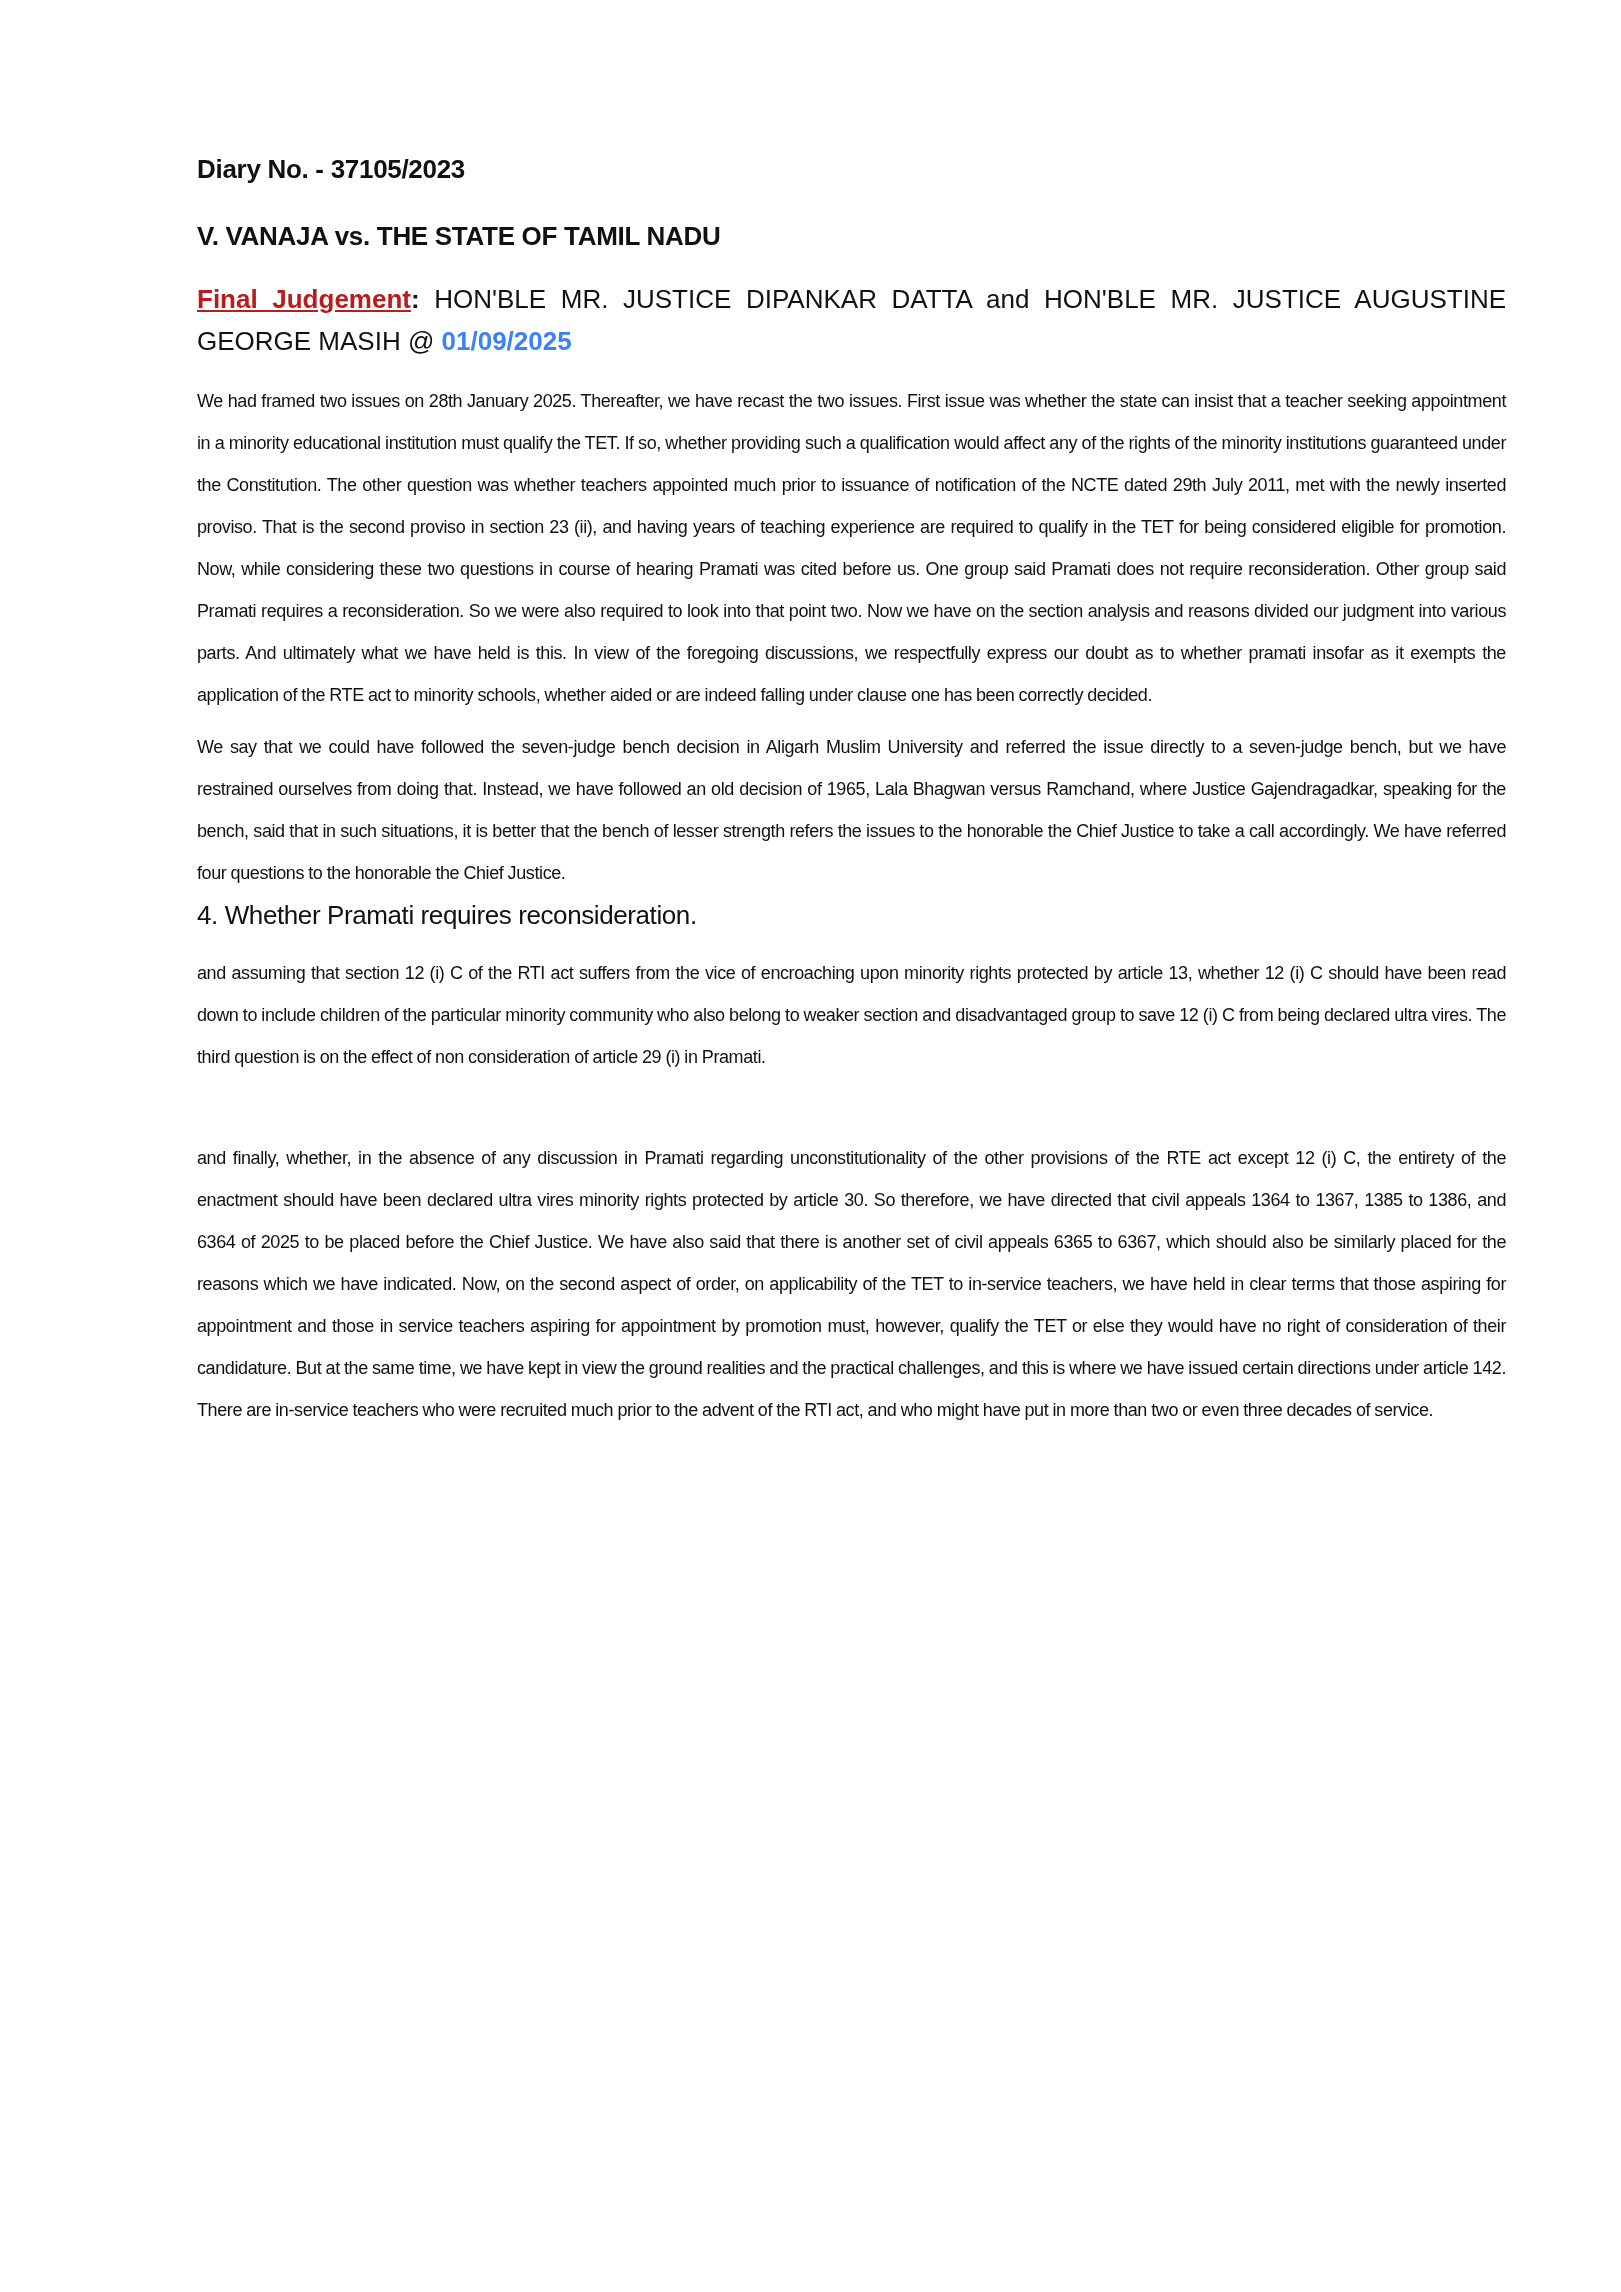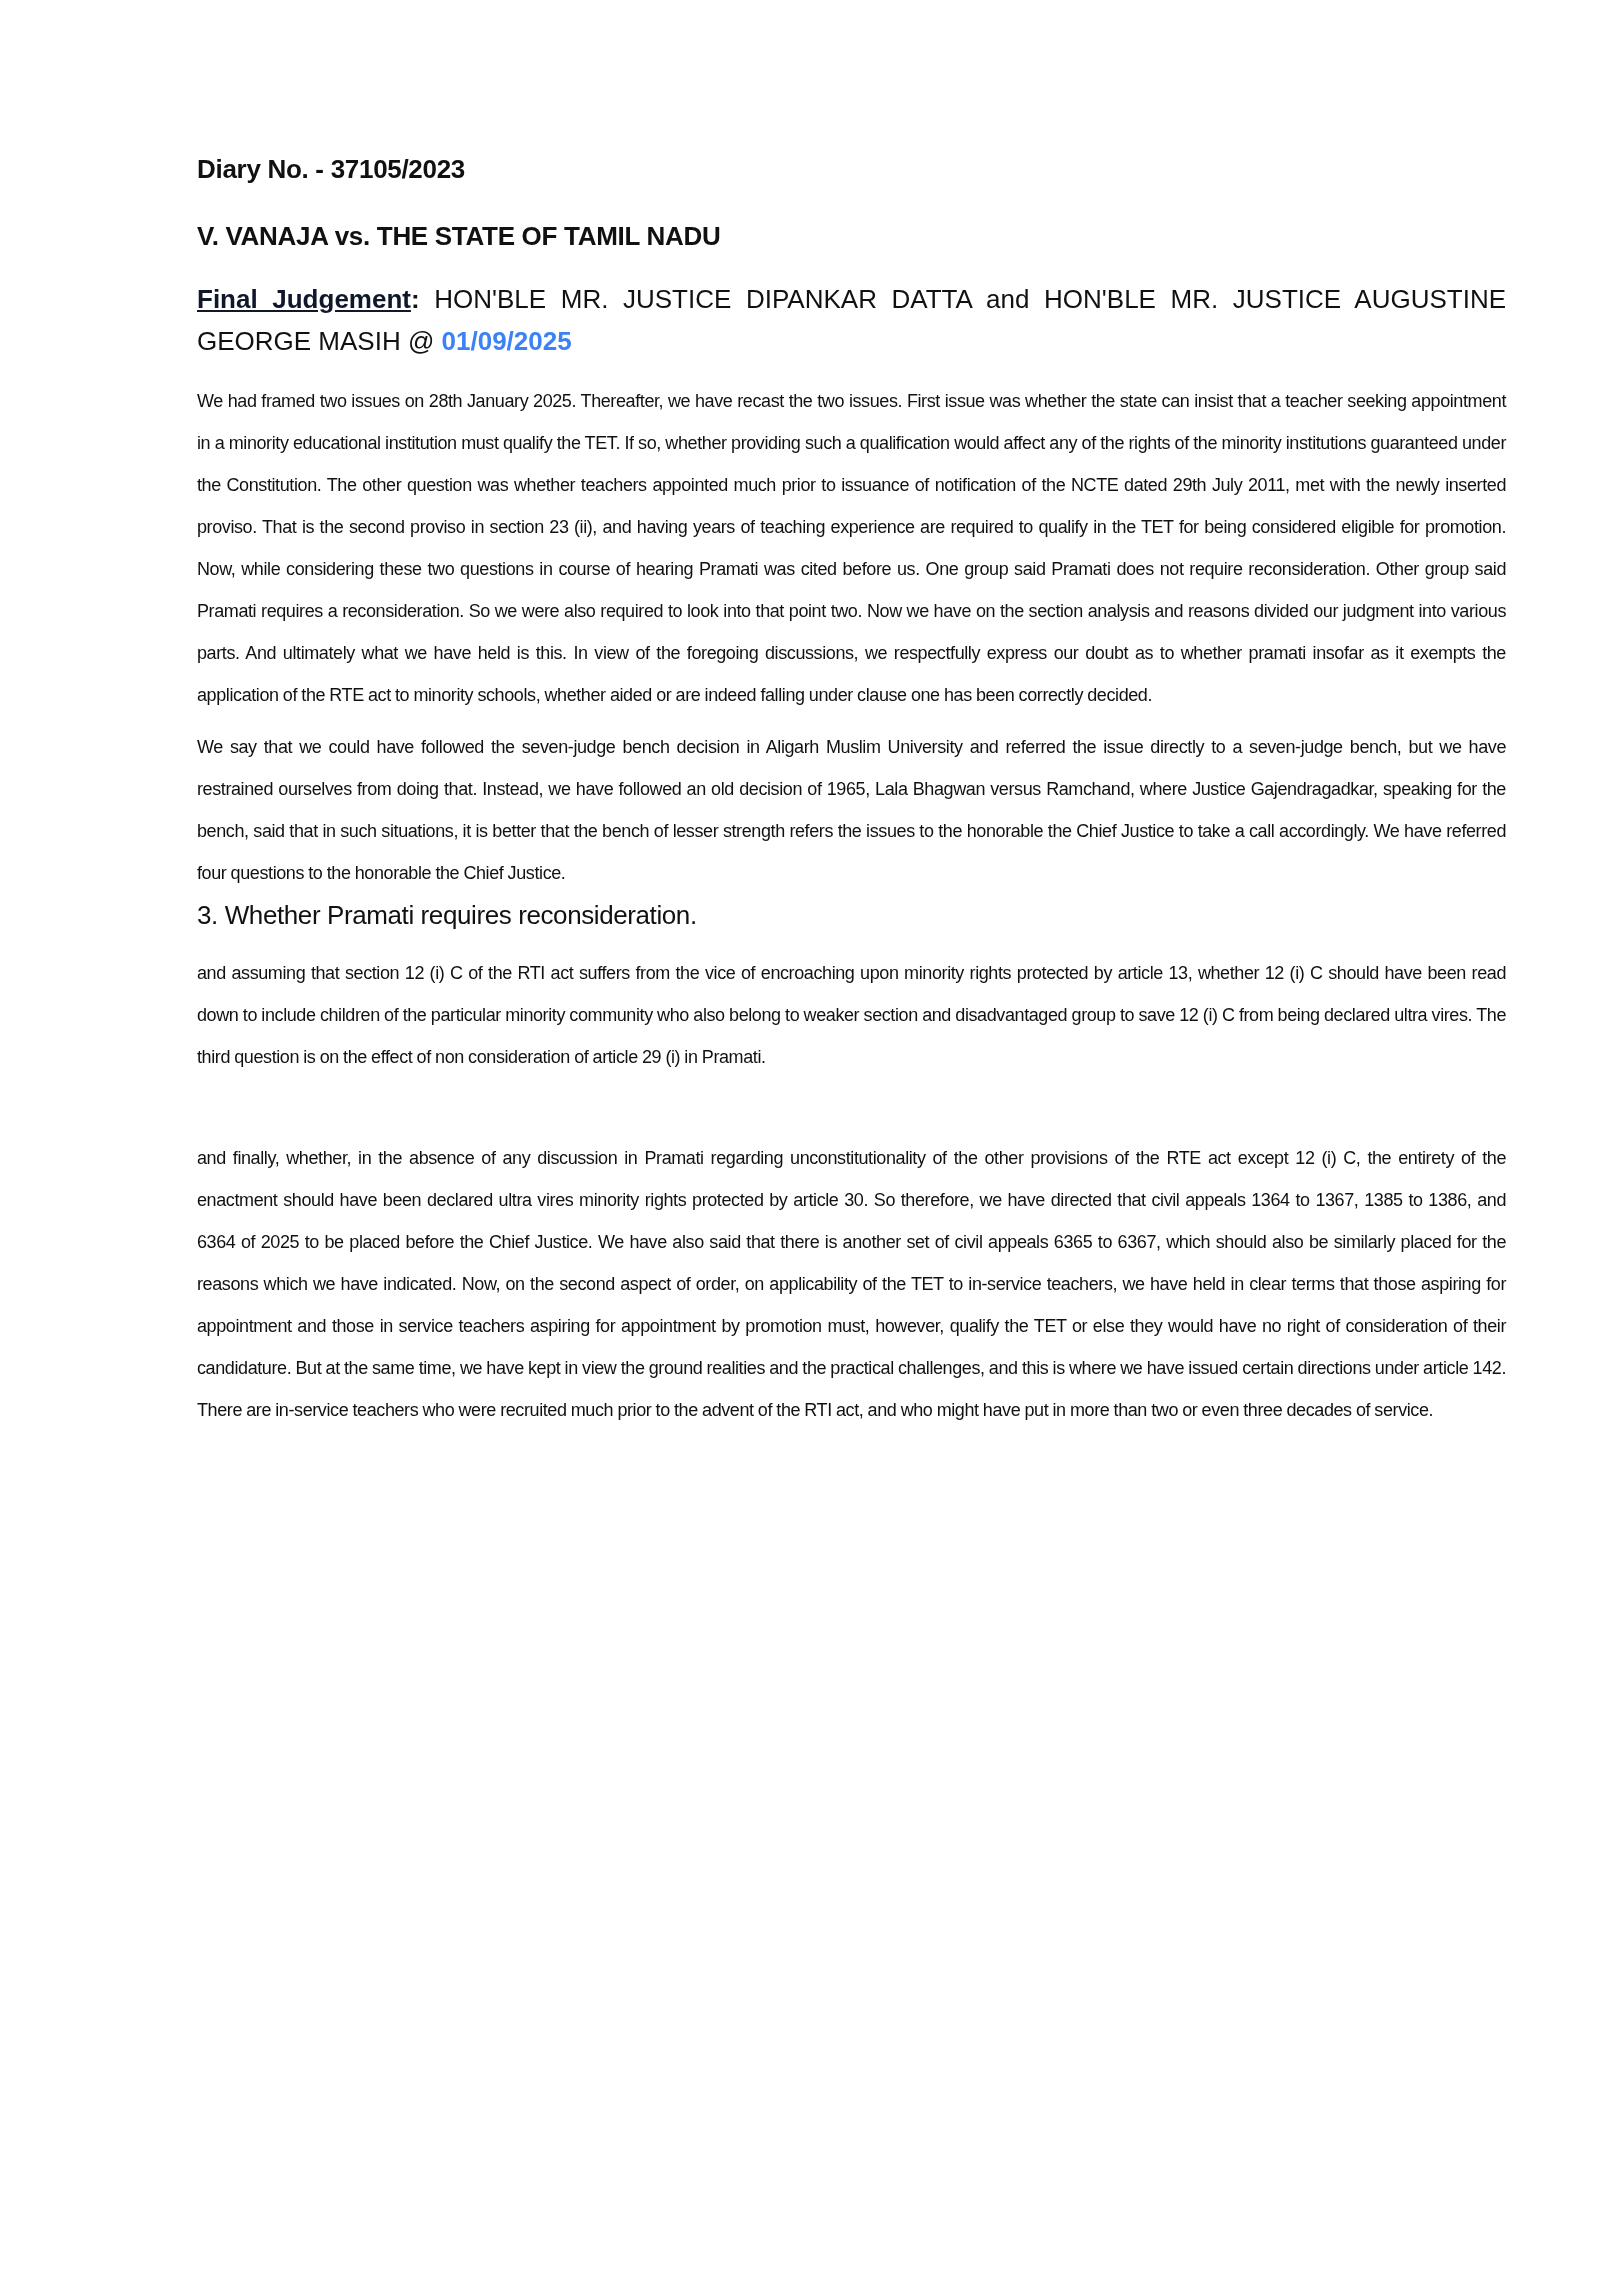--- a/index.html
+++ b/index.html
@@ -36,21 +36,21 @@
     letter-spacing: -0.3px;
   }
   .judgement {
     font-size: 26px;
     line-height: 42px;
     margin: 0 0 18px 0;
     text-align: justify;
     text-align-last: left;
   }
   .judgement a {
-    color: #0f172a;
+    color: #b91c1c;
     font-weight: bold;
     text-decoration: underline;
     cursor: pointer;
   }
   .judgement .colon {
     font-weight: bold;
   }
   .judgement .date {
     color: #3b82f6;
     font-weight: bold;
@@ -86,21 +86,21 @@
 
   <p class="judgement">
     <a>Final Judgement</a><span class="colon">:</span><span> HON'BLE MR. JUSTICE DIPANKAR DATTA and HON'BLE MR. JUSTICE AUGUSTINE GEORGE MASIH @ </span><span class="date">01/09/2025</span>
   </p>
 
   <p class="para">We had framed two issues on 28th January 2025. Thereafter, we have recast the two issues. First issue was whether the state can insist that a teacher seeking appointment in a minority educational institution must qualify the TET. If so, whether providing such a qualification would affect any of the rights of the minority institutions guaranteed under the Constitution. The other question was whether teachers appointed much prior to issuance of notification of the NCTE dated 29th July 2011, met with the newly inserted proviso. That is the second proviso in section 23 (ii), and having years of teaching experience are required to qualify in the TET for being considered eligible for promotion. Now, while considering these two questions in course of hearing Pramati was cited before us. One group said Pramati does not require reconsideration. Other group said Pramati requires a reconsideration. So we were also required to look into that point two. Now we have on the section analysis and reasons divided our judgment into various parts. And ultimately what we have held is this. In view of the foregoing discussions, we respectfully express our doubt as to whether pramati insofar as it exempts the application of the RTE act to minority schools, whether aided or are indeed falling under clause one has been correctly decided.</p>
 
   <p class="para">We say that we could have followed the seven-judge bench decision in Aligarh Muslim University and referred the issue directly to a seven-judge bench, but we have restrained ourselves from doing that. Instead, we have followed an old decision of 1965, Lala Bhagwan versus Ramchand, where Justice Gajendragadkar, speaking for the bench, said that in such situations, it is better that the bench of lesser strength refers the issues to the honorable the Chief Justice to take a call accordingly. We have referred four questions to the honorable the Chief Justice.</p>
 
   <ul class="list">
-    <li>3. Whether Pramati requires reconsideration.</li>
+    <li>4. Whether Pramati requires reconsideration.</li>
   </ul>
 
   <div class="gap-1"></div>
 
   <p class="para">and assuming that section 12 (i) C of the RTI act suffers from the vice of encroaching upon minority rights protected by article 13, whether 12 (i) C should have been read down to include children of the particular minority community who also belong to weaker section and disadvantaged group to save 12 (i) C from being declared ultra vires. The third question is on the effect of non consideration of article 29 (i) in Pramati.</p>
 
   <div class="gap-2"></div>
 
   <p class="para">and finally, whether, in the absence of any discussion in Pramati regarding unconstitutionality of the other provisions of the RTE act except 12 (i) C, the entirety of the enactment should have been declared ultra vires minority rights protected by article 30. So therefore, we have directed that civil appeals 1364 to 1367, 1385 to 1386, and 6364 of 2025 to be placed before the Chief Justice. We have also said that there is another set of civil appeals 6365 to 6367, which should also be similarly placed for the reasons which we have indicated. Now, on the second aspect of order, on applicability of the TET to in-service teachers, we have held in clear terms that those aspiring for appointment and those in service teachers aspiring for appointment by promotion must, however, qualify the TET or else they would have no right of consideration of their candidature. But at the same time, we have kept in view the ground realities and the practical challenges, and this is where we have issued certain directions under article 142. There are in-service teachers who were recruited much prior to the advent of the RTI act, and who might have put in more than two or even three decades of service.</p>
 

